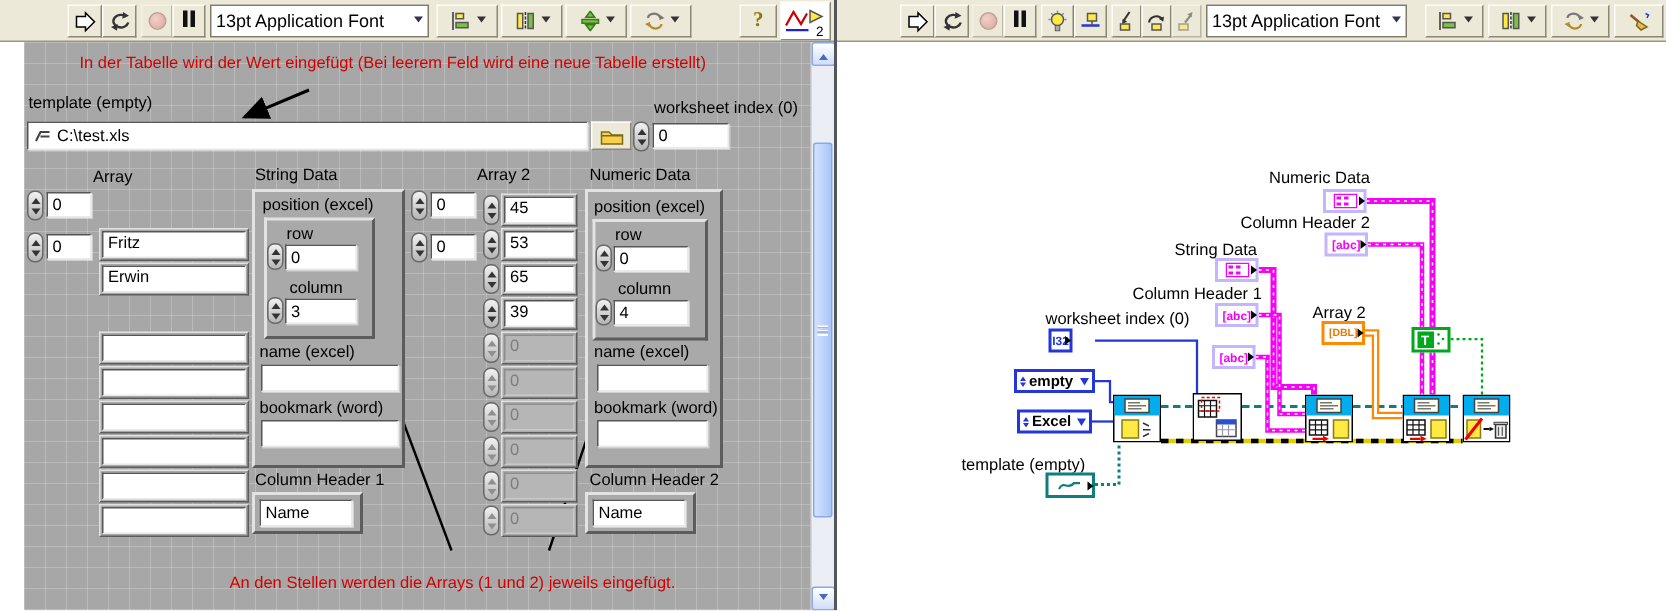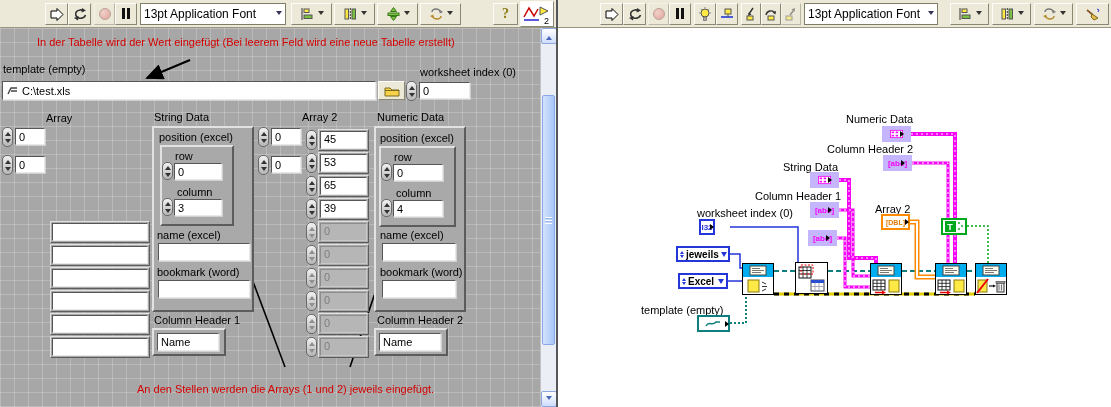--- a/index.html
+++ b/index.html
@@ -8,21 +8,21 @@
 .win{position:absolute;top:0;height:407px;overflow:hidden}
 .toolbar{position:absolute;left:0;top:0;right:0;height:28px;background:#ECE9D8;border-bottom:1px solid #9a9782}
 .tbtn{position:absolute;top:3px;height:22px;background:#ECE9D8;border:1px solid;border-color:#fdfcf6 #8a8772 #8a8772 #fdfcf6;display:flex;align-items:center;justify-content:center;gap:1px}
 .tbtn.dim{opacity:.5}
 .dd{width:0;height:0;border:3px solid transparent;border-top:4px solid #333;margin-left:2px}
 .fontbox{position:absolute;top:3px;height:22px;background:#fff;border:1px solid #7f7c68;display:flex;align-items:center;font:12px "Liberation Sans",sans-serif;padding:0 3px;color:#000}
 .fontbox .dd{margin-left:auto;border-top-color:#335}
 .pausebar{display:inline-block;width:3px;height:11px;background:#111;margin:0 1px}
 .reddot{width:12px;height:12px;border-radius:50%;background:radial-gradient(circle at 35% 35%,#f4b9b9,#d96262);border:1px solid #8a5b5b}
 
-.panel{position:absolute;left:0;top:28px;width:540px;height:379px;background-color:#a7a7a7;background-image:linear-gradient(rgba(255,255,255,.22) 1px,transparent 1px),linear-gradient(90deg,rgba(255,255,255,.22) 1px,transparent 1px);background-size:14px 14px;overflow:hidden}
+.panel{position:absolute;left:16px;top:28px;width:540px;height:379px;background-color:#a7a7a7;background-image:linear-gradient(rgba(255,255,255,.22) 1px,transparent 1px),linear-gradient(90deg,rgba(255,255,255,.22) 1px,transparent 1px);background-size:14px 14px;overflow:hidden}
 .fp-label{position:absolute;font:11px "Liberation Sans",sans-serif;color:#000;white-space:nowrap}
 .note{position:absolute;font:11px "Liberation Sans",sans-serif;color:#d40000;white-space:nowrap}
 .field{position:absolute;background:#fff;border:1px solid;border-color:#565656 #e9e9e9 #e9e9e9 #565656;font:11px "Liberation Sans",sans-serif;color:#000;padding:2px 0 0 3px;white-space:nowrap;overflow:hidden;box-shadow:1px 1px 0 rgba(255,255,255,.45)}
 .frame{position:absolute;border:2px solid;border-color:#e2e2e2 #5c5c5c #5c5c5c #e2e2e2;background:#a9a9a9}
 .cell{position:absolute;border:1px solid;border-color:#e2e2e2 #5c5c5c #5c5c5c #e2e2e2;background:#a9a9a9;padding:1px}
 .cell .in{width:100%;height:100%;background:#fff;border:1px solid;border-color:#565656 #e9e9e9 #e9e9e9 #565656;font:11px "Liberation Sans",sans-serif;color:#000;padding:1px 0 0 3px;white-space:nowrap;overflow:hidden}
 .cell.dis .in{background:#b6b6b6;color:#7e7e7e;border-color:#8d8d8d #c9c9c9 #c9c9c9 #8d8d8d}
 .spin{position:absolute;width:11px;height:20px;border:1px solid #6a6a6a;border-radius:5px;background:linear-gradient(180deg,#f2f2f2,#b5b5b5);display:flex;flex-direction:column;align-items:center;justify-content:center;gap:3px}
 .spin .tu{width:0;height:0;border:3px solid transparent;border-bottom:4px solid #333;margin-top:-1px}
 .spin .td{width:0;height:0;border:3px solid transparent;border-top:4px solid #333;margin-bottom:-1px}
@@ -34,21 +34,21 @@
 .sbtn .tu{width:0;height:0;border:3px solid transparent;border-bottom:4px solid #4a69b8}
 .sbtn .td{width:0;height:0;border:3px solid transparent;border-top:4px solid #4a69b8}
 .thumb{position:absolute;left:1px;width:13px;background:linear-gradient(90deg,#d3e2fd,#a9c6f7);border:1px solid #89a9e6;border-radius:2px;display:flex;align-items:center;justify-content:center}
 .grip{width:7px;height:7px;background:repeating-linear-gradient(180deg,#fff 0 1px,#9bb8e8 1px 2px,transparent 2px 3px)}
 .divider{position:absolute;left:556px;top:0;width:2px;height:407px;background:#55565a}
 
 .diagram{position:absolute;left:0;top:28px;width:553px;height:379px;background:#fff;overflow:hidden}
 .bdlabel{position:absolute;font:11px "Liberation Sans",sans-serif;color:#000;white-space:nowrap}
 .term{position:absolute;background:#fff;display:flex;align-items:center;justify-content:center}
 .term .nub{position:absolute;right:-1px;top:50%;transform:translateY(-50%);width:0;height:0;border-top:3px solid transparent;border-bottom:3px solid transparent;border-left:4px solid #000}
-.t-pink{border:8px solid #c4b5fd;color:#F602F6;font:bold 8px "Liberation Sans",sans-serif}
+.t-pink{border:2px solid #c4b5fd;color:#F602F6;font:bold 8px "Liberation Sans",sans-serif}
 .t-orange{border:2px solid #FF8A00;color:#e67a00;font:bold 7px "Liberation Sans",sans-serif}
 .t-blue{border:2px solid #2436D9;color:#2436D9;font:bold 8px "Liberation Sans",sans-serif}
 .t-teal{border:2px solid #0E7E7E}
 .t-green{border:2px solid #00A81C;gap:1px}
 .enum{position:absolute;border:2px solid #2436D9;background:#fff;display:flex;align-items:center;font:bold 10px "Liberation Sans",sans-serif;color:#000;padding:0 2px;gap:2px}
 .enum .ud{display:flex;flex-direction:column;gap:1px}
 .enum .ud i{width:0;height:0;border:2.5px solid transparent;display:block}
 .enum .ud .u{border-bottom:3px solid #2436D9}
 .enum .ud .d{border-top:3px solid #2436D9}
 .enum .dd{margin-left:auto;border:3.5px solid transparent;border-top:5px solid #2436D9;margin-top:4px}
@@ -170,20 +170,26 @@
       <div class="spin" style="left:2px;top:99px">
           <i class="tu"></i>
           <i class="td"></i>
         </div>
       <div class="field" style="left:15px;top:100px;width:30px;height:17px">0</div>
       <div class="spin" style="left:2px;top:127px">
           <i class="tu"></i>
           <i class="td"></i>
         </div>
       <div class="field" style="left:15px;top:128px;width:30px;height:17px">0</div>
+      <div class="cell" style="left:50px;top:124px;width:100px;height:22px">
+          <div class="in">Fritz</div>
+        </div>
+      <div class="cell" style="left:50px;top:147px;width:100px;height:22px">
+          <div class="in">Erwin</div>
+        </div>
       <div class="cell" style="left:50px;top:193px;width:100px;height:22px">
           <div class="in"></div>
         </div>
       <div class="cell" style="left:50px;top:216px;width:100px;height:22px">
           <div class="in"></div>
         </div>
       <div class="cell" style="left:50px;top:239px;width:100px;height:22px">
           <div class="in"></div>
         </div>
       <div class="cell" style="left:50px;top:262px;width:100px;height:22px">
@@ -488,21 +494,21 @@
 
       <div class="term t-blue" style="left:141px;top:191px;width:16px;height:16px">
         <span>I32</span>
           <span class="nub"></span>
       </div>
       <div class="enum" style="left:118px;top:218px;width:54px;height:16px">
         <span class="ud">
             <i class="u"></i>
             <i class="d"></i>
           </span>
-        <span>jeweils</span>
+        <span>empty</span>
         <span class="dd"></span>
       </div>
       <div class="enum" style="left:120px;top:245px;width:50px;height:16px">
         <span class="ud">
             <i class="u"></i>
             <i class="d"></i>
           </span>
         <span>Excel</span>
         <span class="dd"></span>
       </div>

